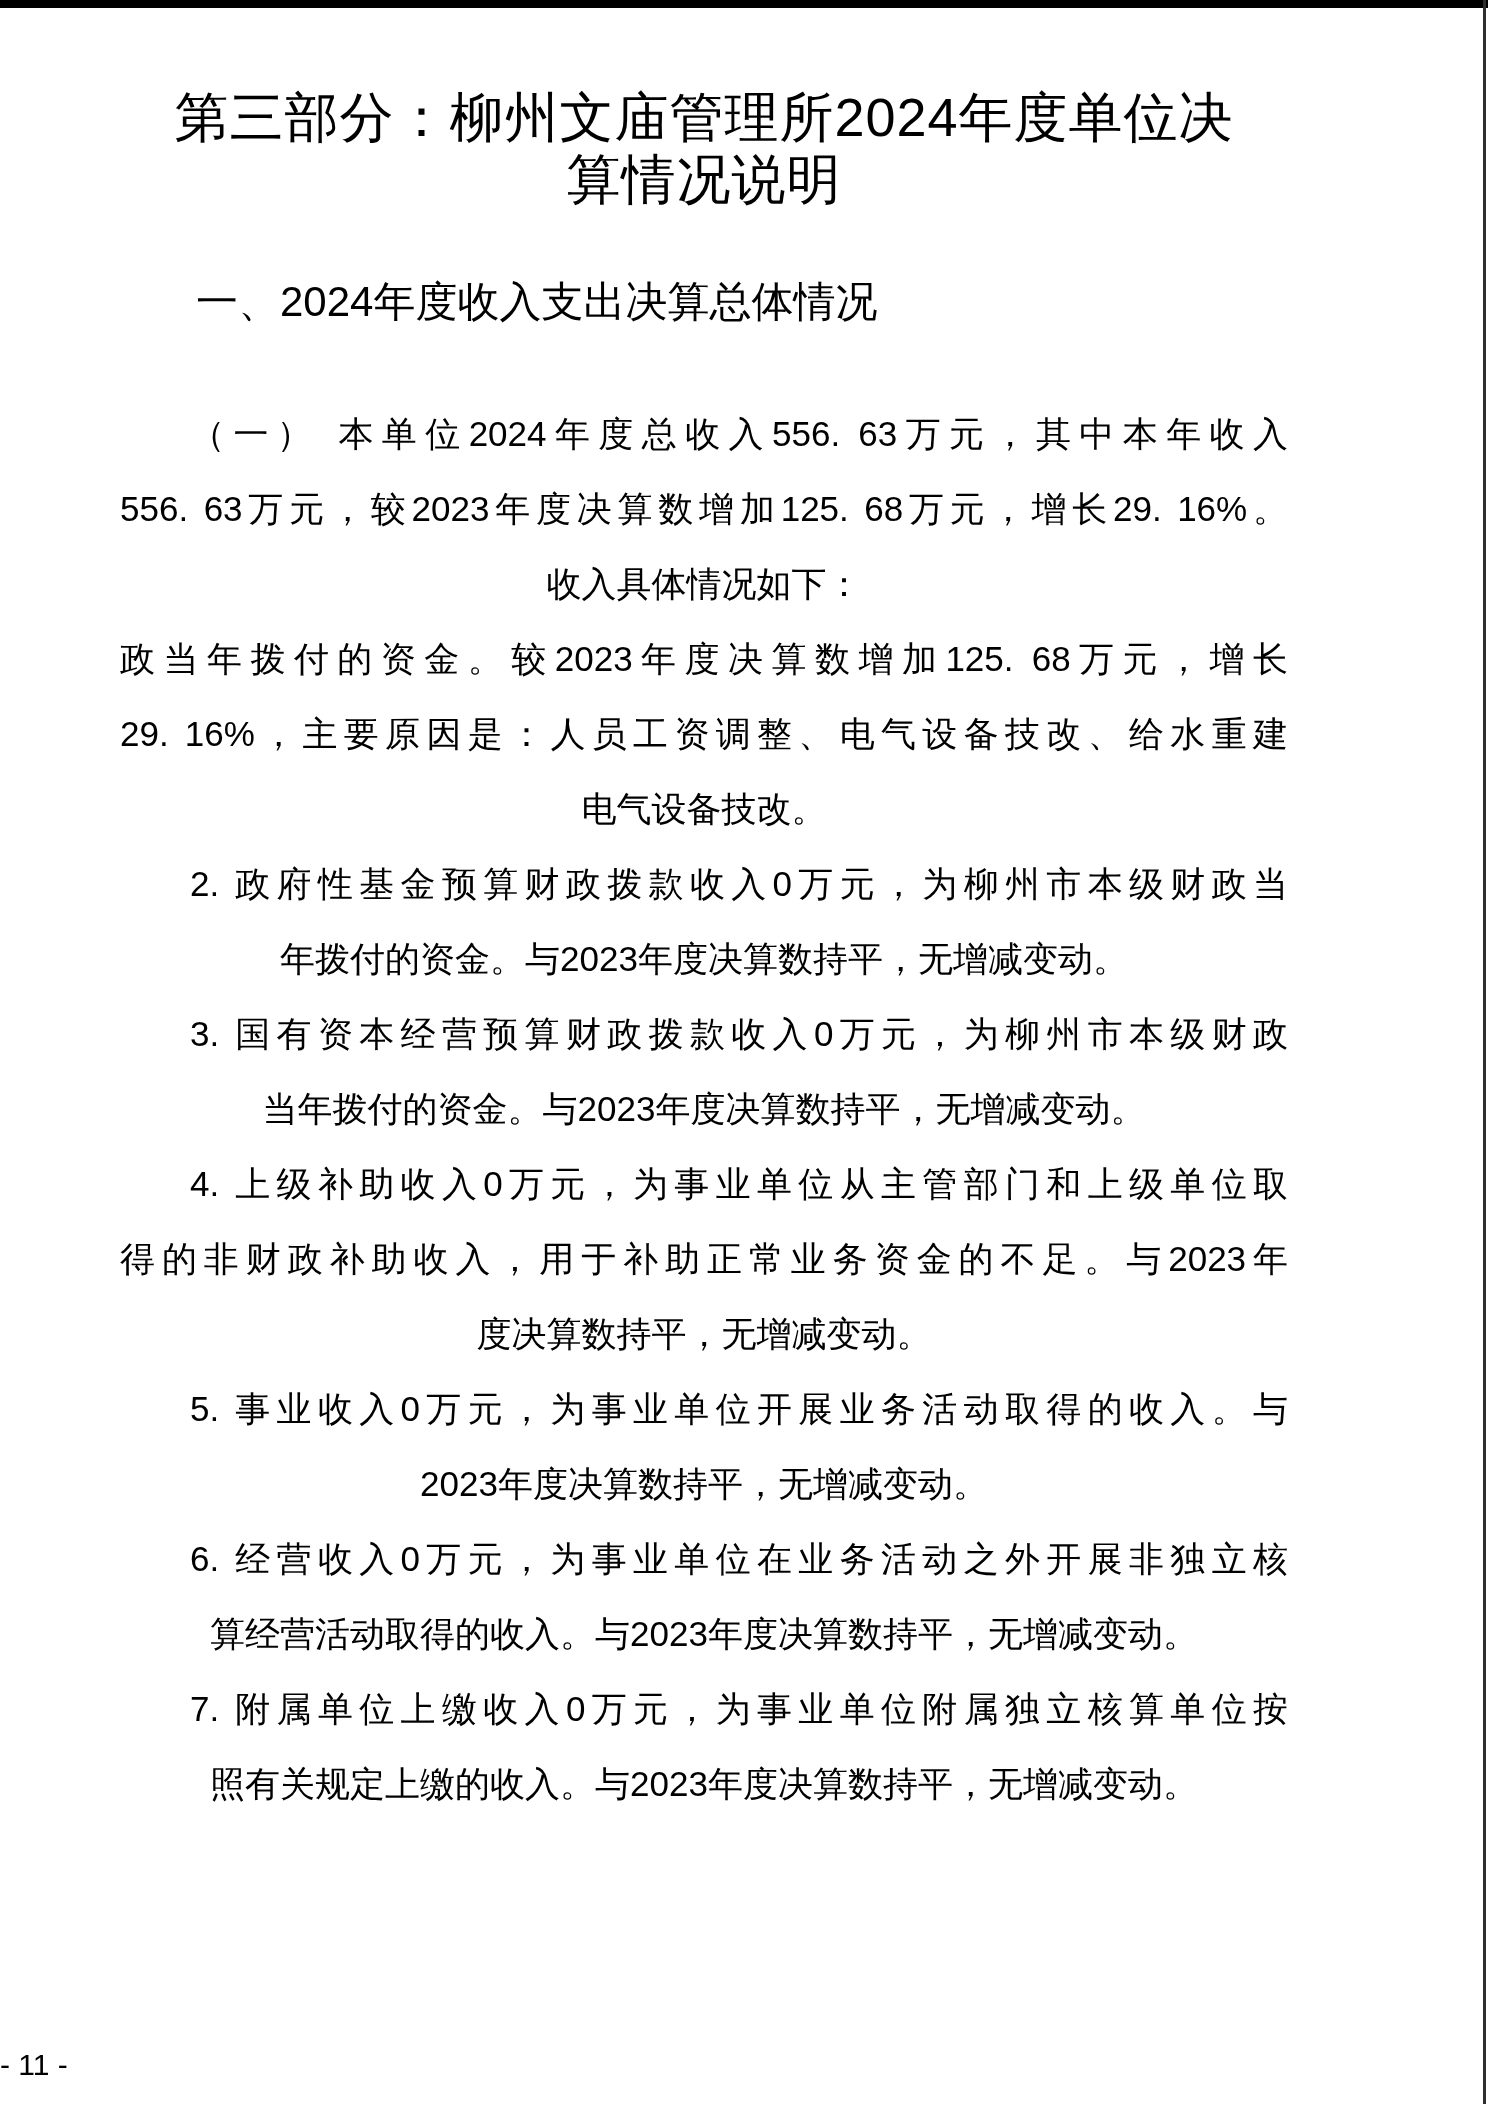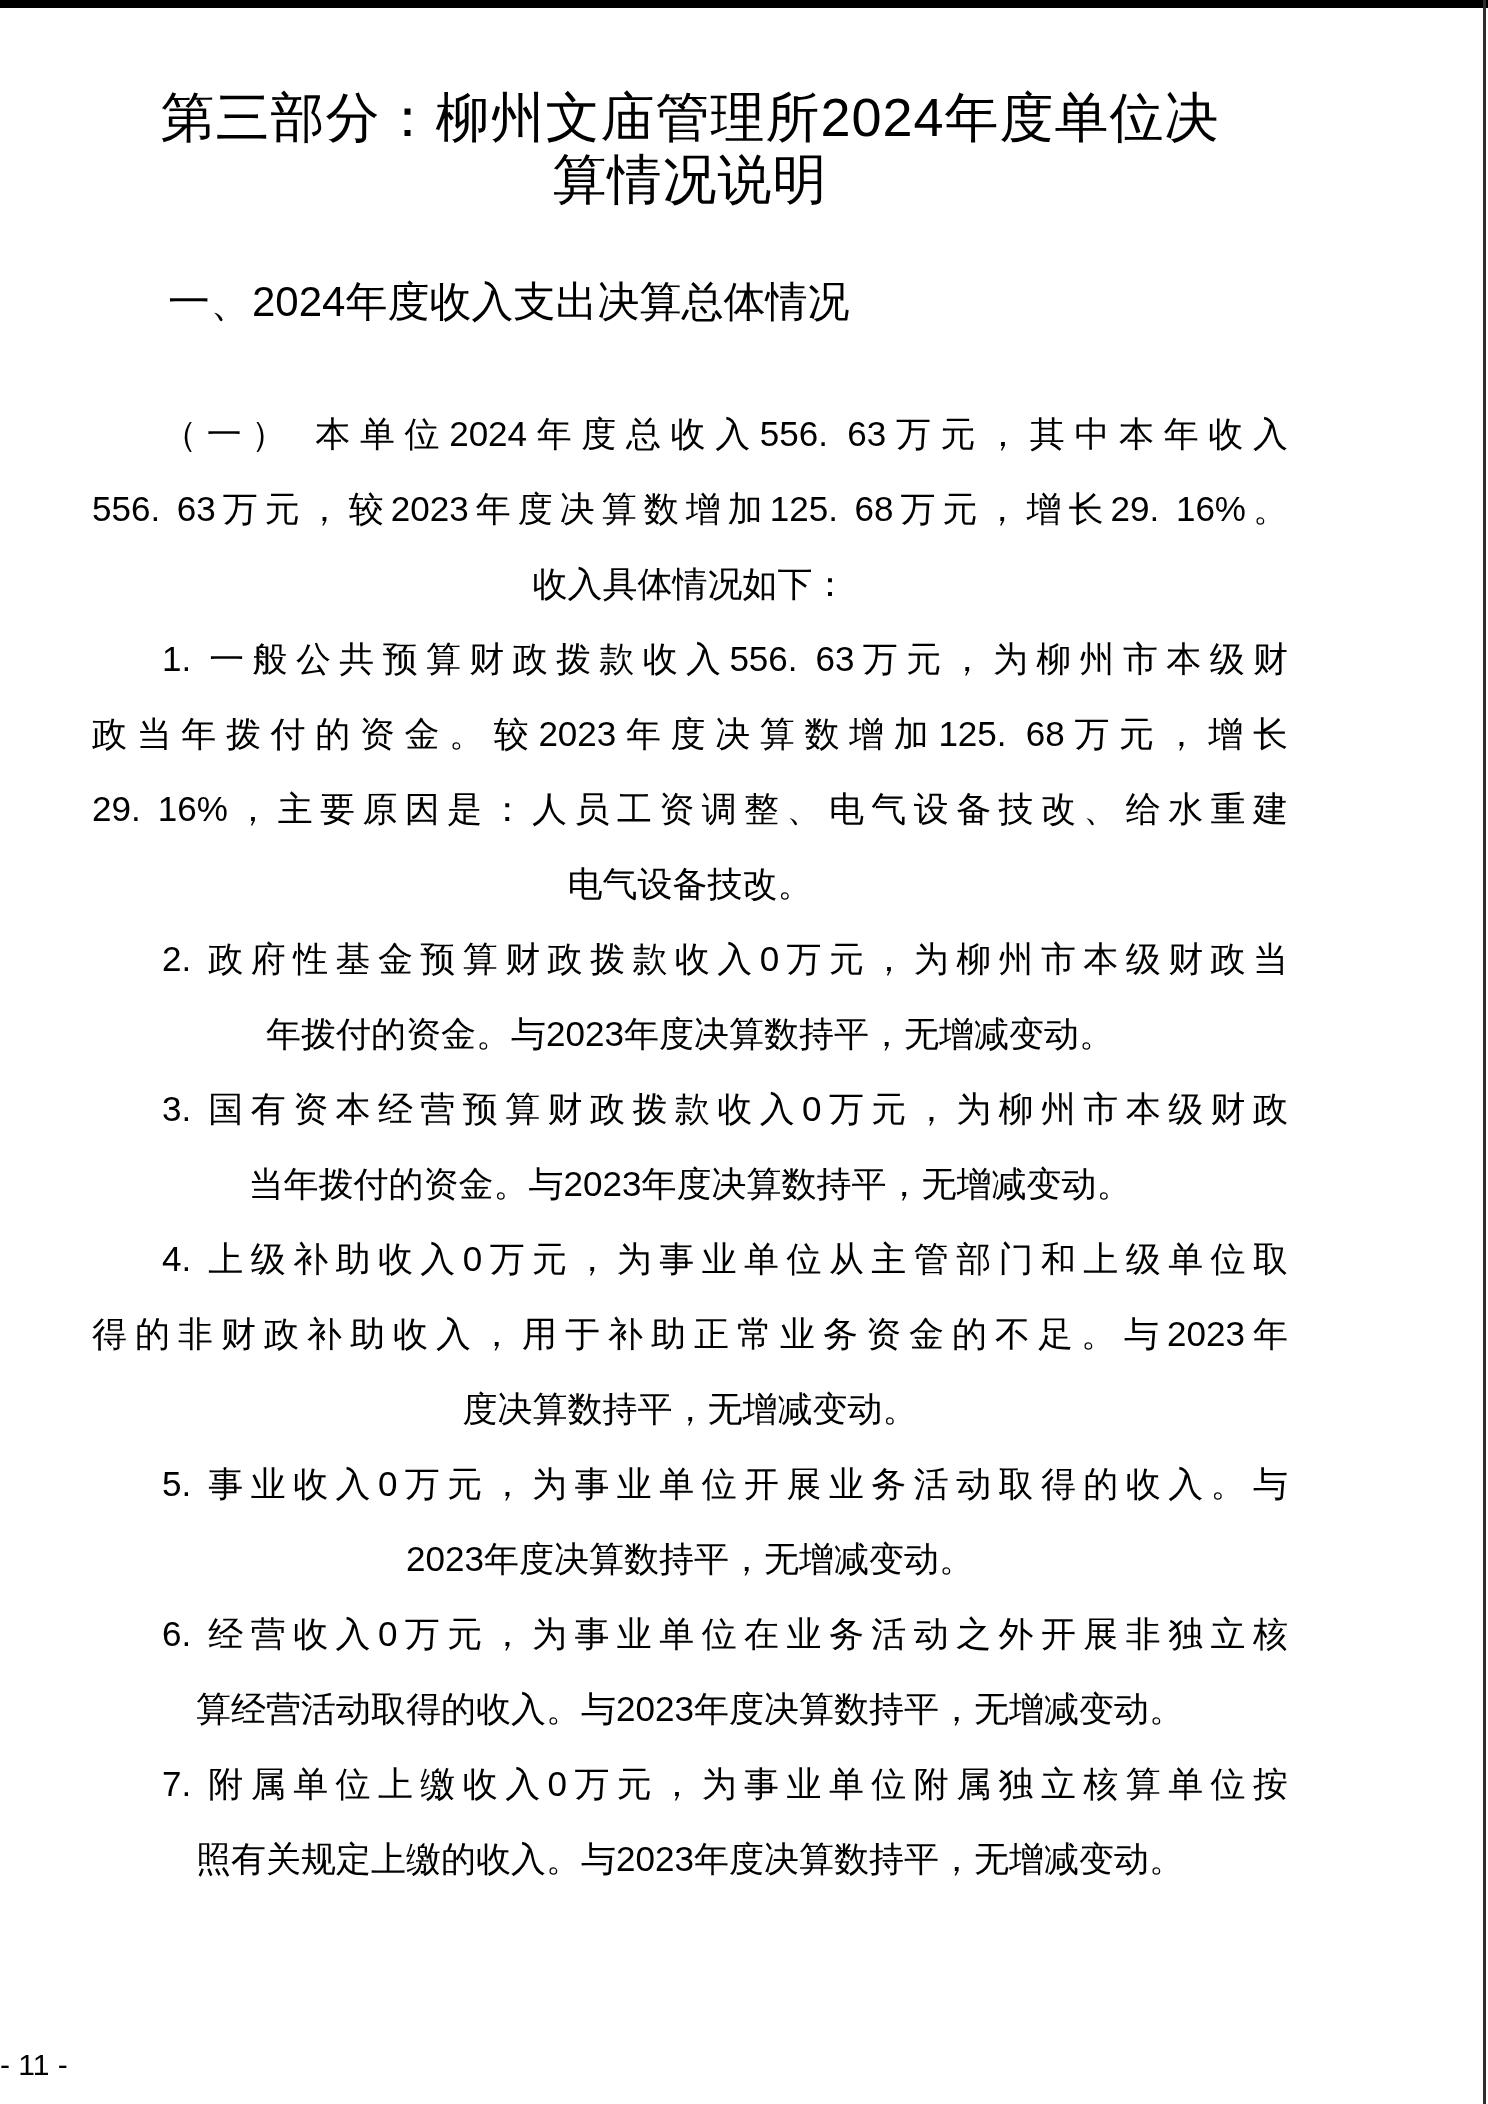--- a/index.html
+++ b/index.html
@@ -27,21 +27,21 @@
   .scan-line-right {
     position: absolute;
     top: 0;
     right: 2px;
     width: 3px;
     height: 100%;
     background: #2e2e2e;
   }
   .content {
     position: relative;
-    padding: 0 200px 0 92px; 
+    padding: 0 200px 0 120px; 
   }
   .doc-title {
     margin-top: 86px;
     text-align: center;
     font-size: 54px;
     line-height: 62px;
     font-weight: normal;
     letter-spacing: 1px;
   }
   .section-heading {
@@ -94,21 +94,20 @@
 
     <h2 class="section-heading">一、2024年度收入支出决算总体情况</h2>
 
     <div class="doc-body">
         <div>
           <div class="line first fill">（一） 本单位2024年度总收入556. 63万元，其中本年收入</div>
           <div class="line fill">556. 63万元，较2023年度决算数增加125. 68万元，增长29. 16%。</div>
           <div class="line">收入具体情况如下：</div>
         </div>
         <div>
-          <div class="line first fill">1. 一般公共预算财政拨款收入556. 63万元，为柳州市本级财</div>
           <div class="line fill">政当年拨付的资金。较2023年度决算数增加125. 68万元，增长</div>
           <div class="line fill">29. 16%，主要原因是：人员工资调整、电气设备技改、给水重建</div>
           <div class="line">电气设备技改。</div>
         </div>
         <div>
           <div class="line first fill">2. 政府性基金预算财政拨款收入0万元，为柳州市本级财政当</div>
           <div class="line">年拨付的资金。与2023年度决算数持平，无增减变动。</div>
         </div>
         <div>
           <div class="line first fill">3. 国有资本经营预算财政拨款收入0万元，为柳州市本级财政</div>

